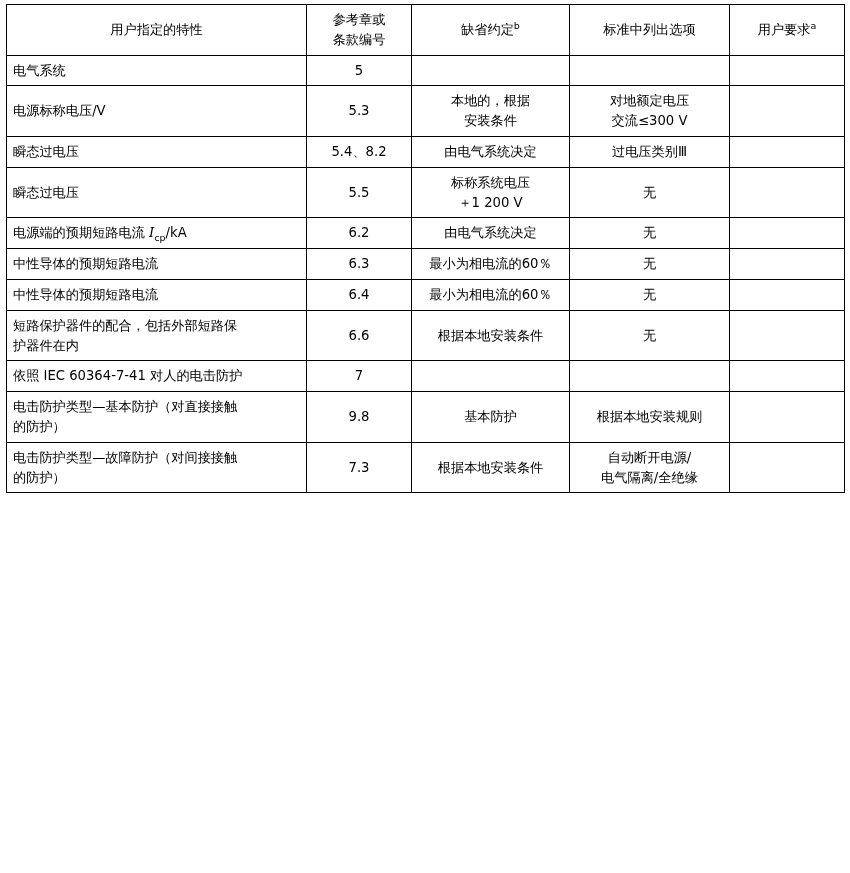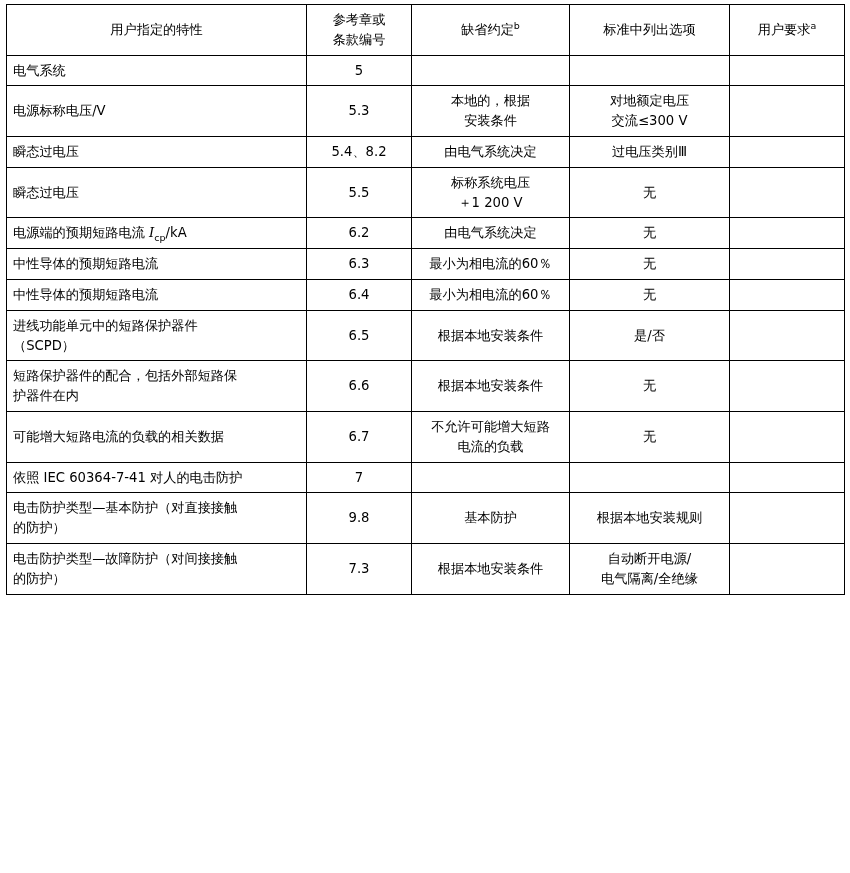--- a/index.html
+++ b/index.html
@@ -129,37 +129,23 @@
           <td class="cell-center"></td>
         </tr>
         <tr>
           <td class="cell-left">中性导体的预期短路电流</td>
           <td class="cell-center">6.4</td>
           <td class="cell-center">最小为相电流的60％</td>
           <td class="cell-center">无</td>
           <td class="cell-center"></td>
         </tr>
         <tr>
-          <td class="cell-left">进线功能单元中的短路保护器件<br>（SCPD）</td>
-          <td class="cell-center">6.5</td>
-          <td class="cell-center">根据本地安装条件</td>
-          <td class="cell-center">是/否</td>
-          <td class="cell-center"></td>
-        </tr>
-        <tr>
           <td class="cell-left">短路保护器件的配合，包括外部短路保<br>护器件在内</td>
           <td class="cell-center">6.6</td>
           <td class="cell-center">根据本地安装条件</td>
-          <td class="cell-center">无</td>
-          <td class="cell-center"></td>
-        </tr>
-        <tr>
-          <td class="cell-left">可能增大短路电流的负载的相关数据</td>
-          <td class="cell-center">6.7</td>
-          <td class="cell-center">不允许可能增大短路<br>电流的负载</td>
           <td class="cell-center">无</td>
           <td class="cell-center"></td>
         </tr>
         <tr>
           <td class="cell-left section-label">依照 IEC 60364-7-41 对人的电击防护</td>
           <td class="cell-center section-label">7</td>
           <td class="cell-center"></td>
           <td class="cell-center"></td>
           <td class="cell-center"></td>
         </tr>

